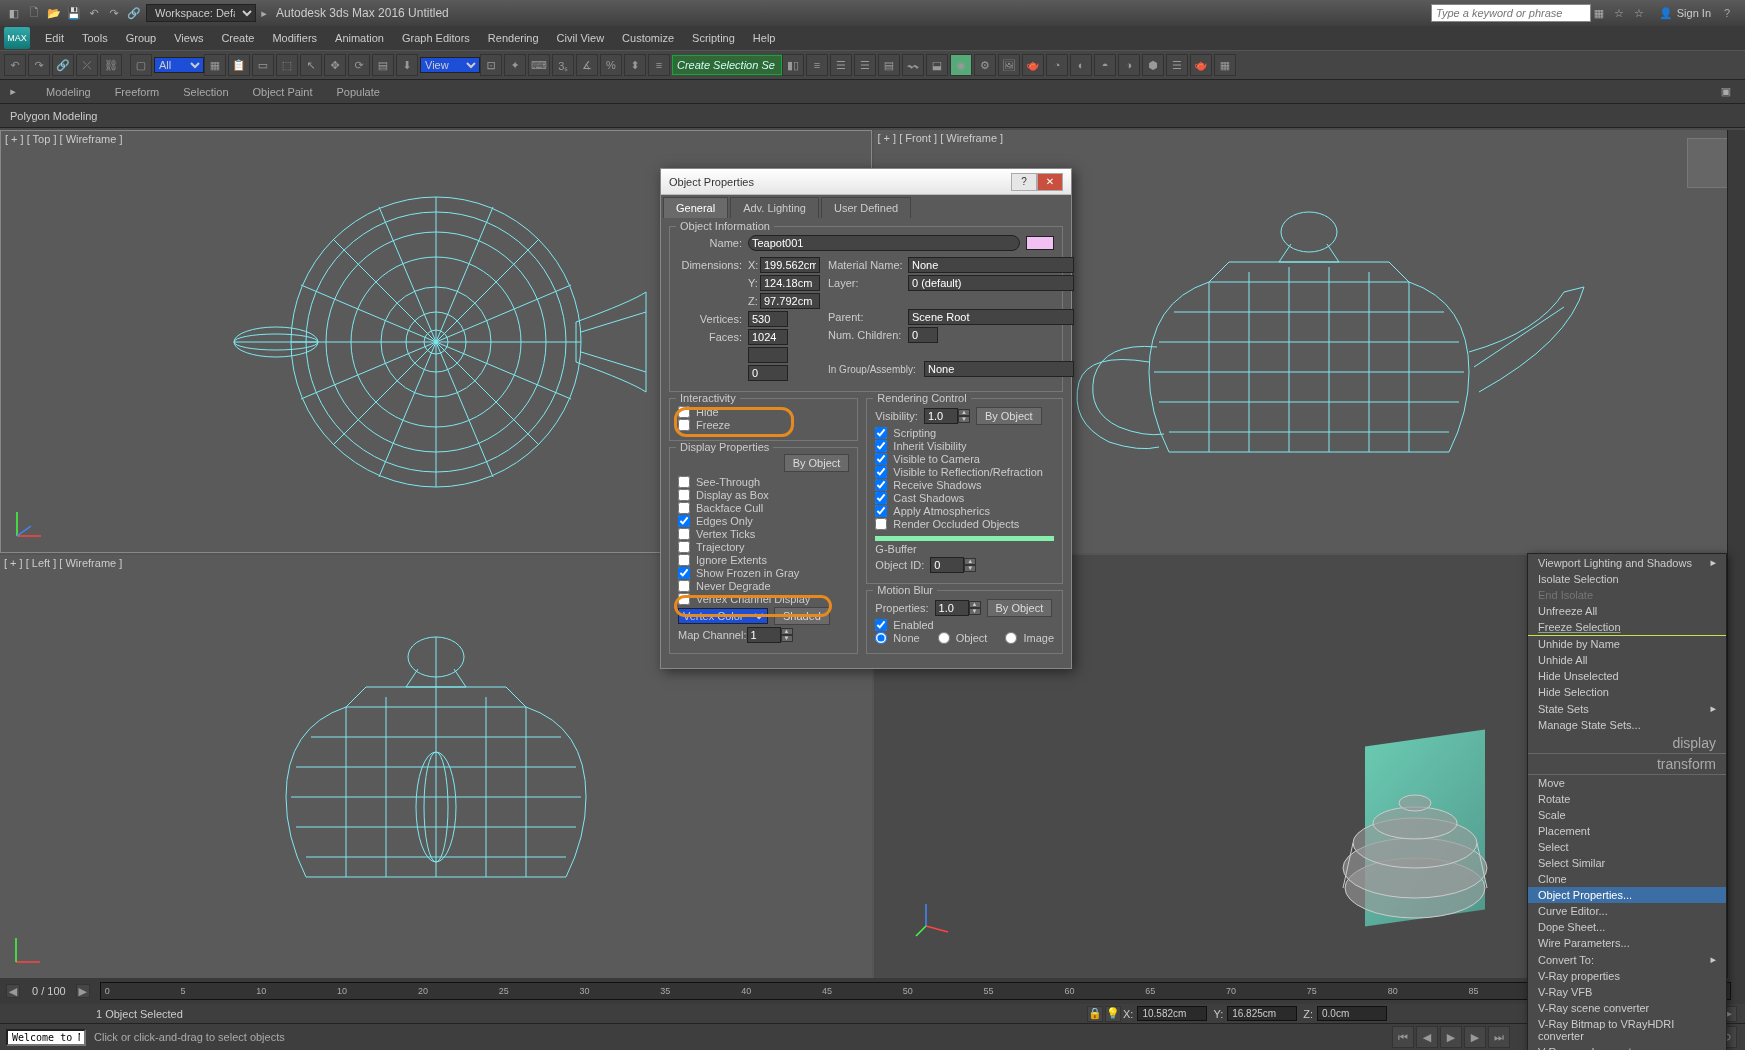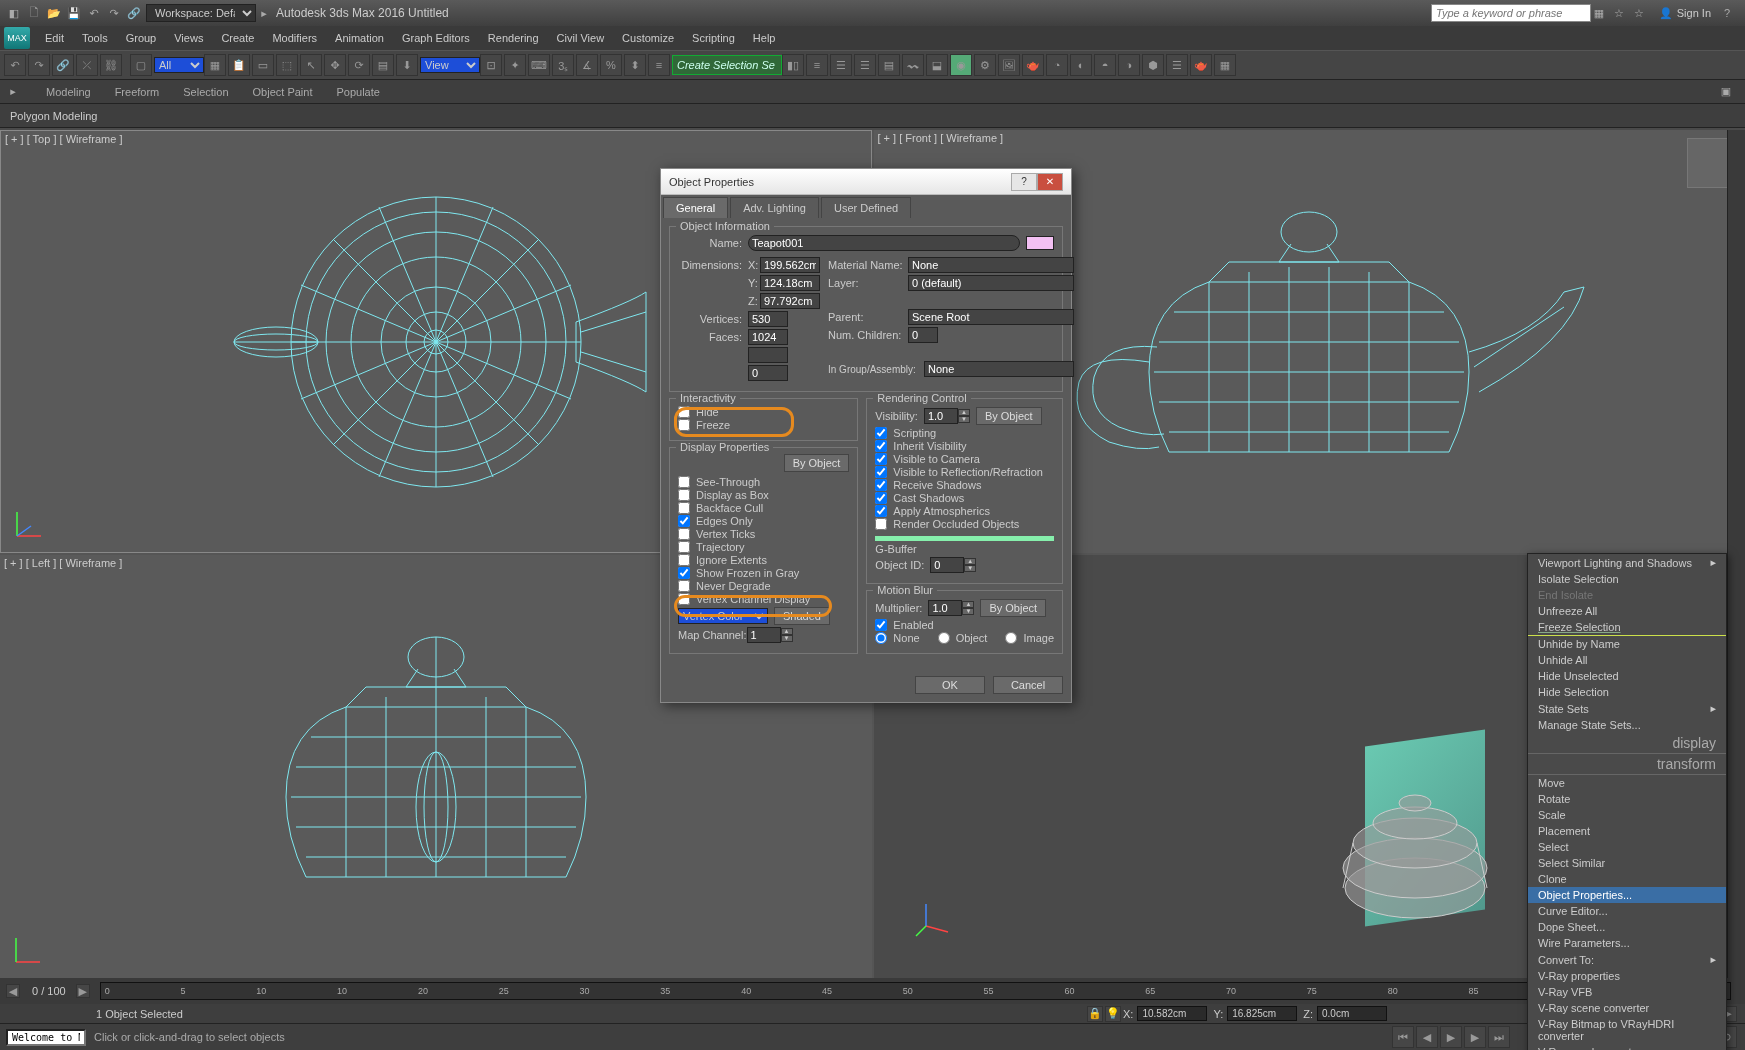--- a/index.html
+++ b/index.html
@@ -503,21 +503,21 @@
                 <span class="spbtn">
                   <span>▲</span>
                   <span>▼</span>
                 </span>
               </span>
           </div>
         </div>
         <div class="grp">
           <div class="grp-title">Motion Blur</div>
           <div class="frow">
-              <span>Multiplier:</span>
+              <span>Properties:</span>
             <span class="spin" style="margin:0 6px">
                 <input class="finput" value="1.0" style="">
                 <span class="spbtn">
                   <span>▲</span>
                   <span>▼</span>
                 </span>
               </span>
             <button class="sbtn">By Object</button>
           </div>
           <div class="chkrow">
@@ -528,24 +528,20 @@
             <input type="radio" name="mb" checked="" style="">
               <span>None</span>
             <input type="radio" name="mb" style="margin-left: 12px;">
               <span>Object</span>
             <input type="radio" name="mb" style="margin-left: 12px;">
               <span>Image</span>
           </div>
         </div>
       </div>
     </div>
-  </div>
-  <div class="dlg-foot">
-    <button class="sbtn" style="width:70px">OK</button>
-    <button class="sbtn" style="width:70px">Cancel</button>
   </div>
 </div>
 
 <div class="highlight-oval" style="top:407px;left:674px;width:120px;height:30px"></div>
 <div class="highlight-oval" style="top:595px;left:674px;width:158px;height:22px"></div>
 
 <div class="ctxmenu">
   <div class="ctx-item">
       <span>Viewport Lighting and Shadows</span>
       <span>▸</span>

